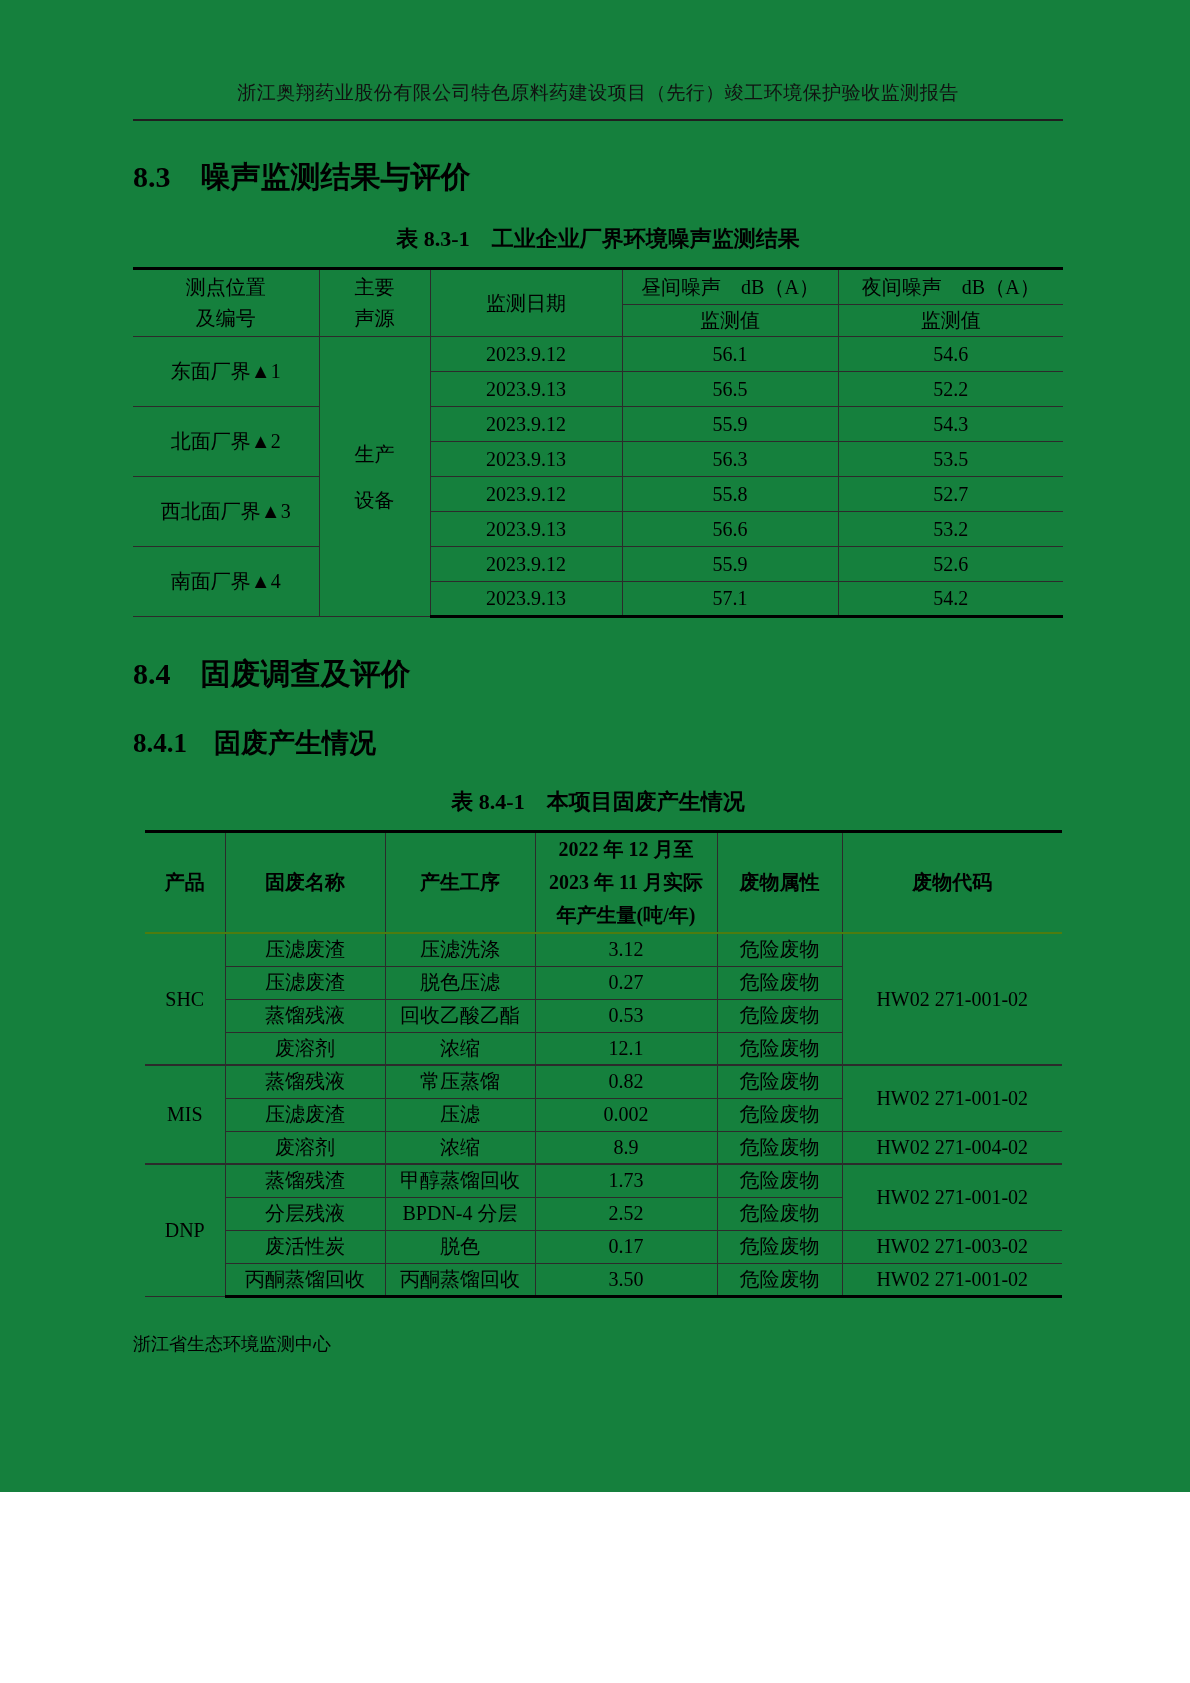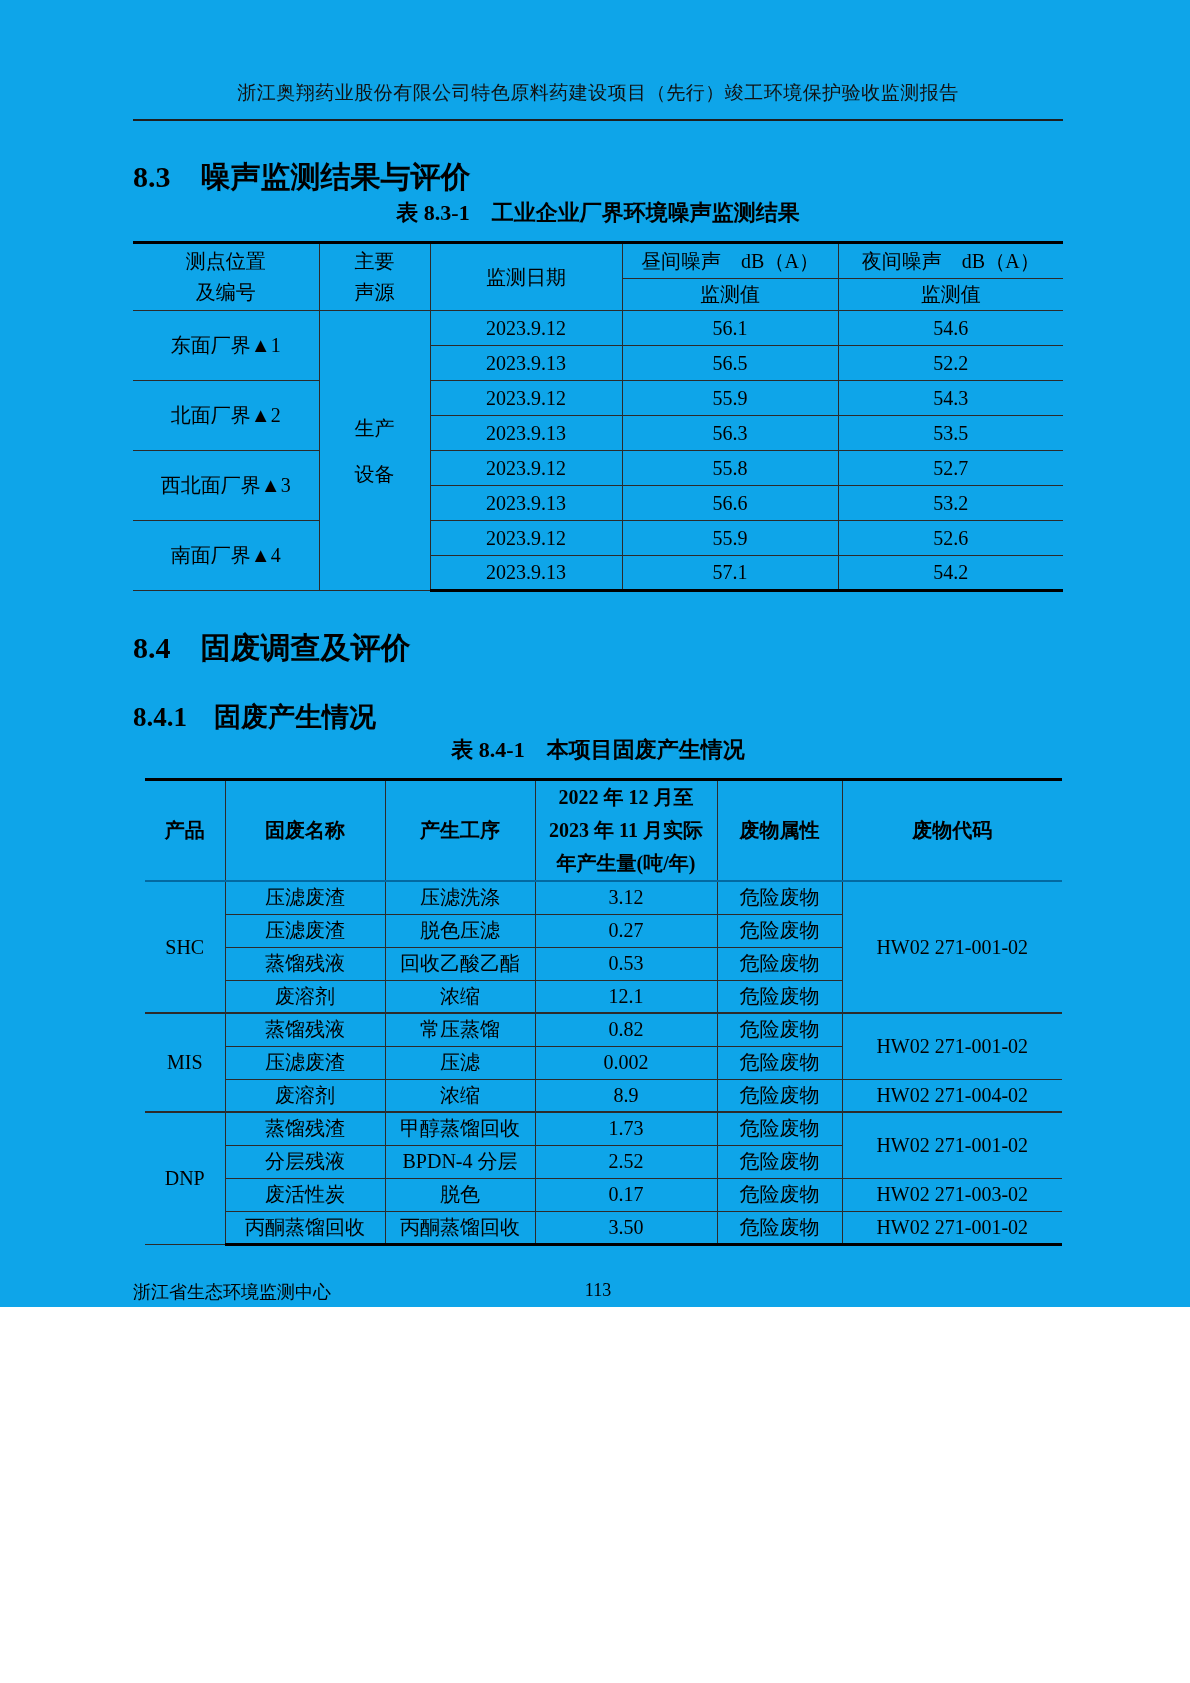--- a/index.html
+++ b/index.html
@@ -1,30 +1,30 @@
 <!DOCTYPE html>
 <html><head>
 <meta charset="utf-8">
 <style>
   * { margin:0; padding:0; box-sizing:border-box; }
   html,body { background:#ffffff; }
   body { font-family:"Liberation Serif","DejaVu Serif",serif; color:#000; }
-  .page { position:relative; width:1190px; height:1307px; background:#0ea5e9; overflow:hidden; }
+  .page { position:relative; width:1190px; height:1492px; background:#15803d; overflow:hidden; }
   .content { padding:80px 127px 0 133px; }
 
   .doc-header { text-align:center; font-size:19px; color:#111; padding-bottom:13px;
                 border-bottom:2px solid #1f1f1f; letter-spacing:0.5px; }
 
   .h1 { margin-top:36px; font-size:30px; font-weight:bold; }
   .h2 { margin-top:30px; font-size:27px; font-weight:bold; }
 
   .para { margin-top:26px; font-size:28px; line-height:40px; }
   .indent { text-indent:56px; }
 
-  .caption { text-align:center; font-size:22px; font-weight:bold; }
+  .caption { margin-top:26px; text-align:center; font-size:22px; font-weight:bold; }
 
   table { border-collapse:collapse; table-layout:fixed; margin-top:13px; }
   td { text-align:center; vertical-align:middle; font-size:20px;
        border:1px solid #2b2b2b; overflow:hidden; }
   
   tr td:first-child { border-left:none; }
   tr td:last-child  { border-right:none; }
   .t-noise tr:first-child td { border-top:3px solid #000; }
   .t-noise tr:last-child  td { border-bottom:3px solid #000; }
   .t-waste tr:first-child td { border-top:3px solid #000; }
@@ -32,21 +32,21 @@
 
   .t-noise { width:930px; }
   .t-noise td { height:35px; }
   .t-noise .hrow1 td { height:36px; }
   .t-noise .hrow2 td { height:32px;text-align:center; }
   .two-line { line-height:31px; }
   .src-cell { line-height:46px; }
 
   .t-waste { width:917px; }
   .t-waste td { height:33px; }
-  .t-waste .hrow td { font-weight:bold; height:101px; border-bottom:2px solid #0369a1; }
+  .t-waste .hrow td { font-weight:bold; height:101px; border-bottom:2px solid #4d7c0f; }
   .t-waste .amount-head { line-height:33px; }
   .t-waste tr.group-start td { border-top:2px solid #2b2b2b; }
 
   .analysis { margin-top:16px; font-size:28px; }
   .analysis div { line-height:64px; }
 
   .footer { margin-top:34px; position:relative; font-size:18px; height:24px; }
   .footer .org { position:absolute; left:0; top:0; }
   .footer .pg { position:absolute; left:0; width:100%; text-align:center; top:0; }
 </style>
@@ -250,17 +250,16 @@
         <td>丙酮蒸馏回收</td>
         <td>3.50</td>
         <td>危险废物</td>
         <td>HW02 271-001-02</td>
       </tr>
     </tbody>
       </table>
 
     <div class="footer">
       <span class="org">浙江省生态环境监测中心</span>
-      <span class="pg">113</span>
     </div>
 
   </div>
 </div>
 
 </body></html>

